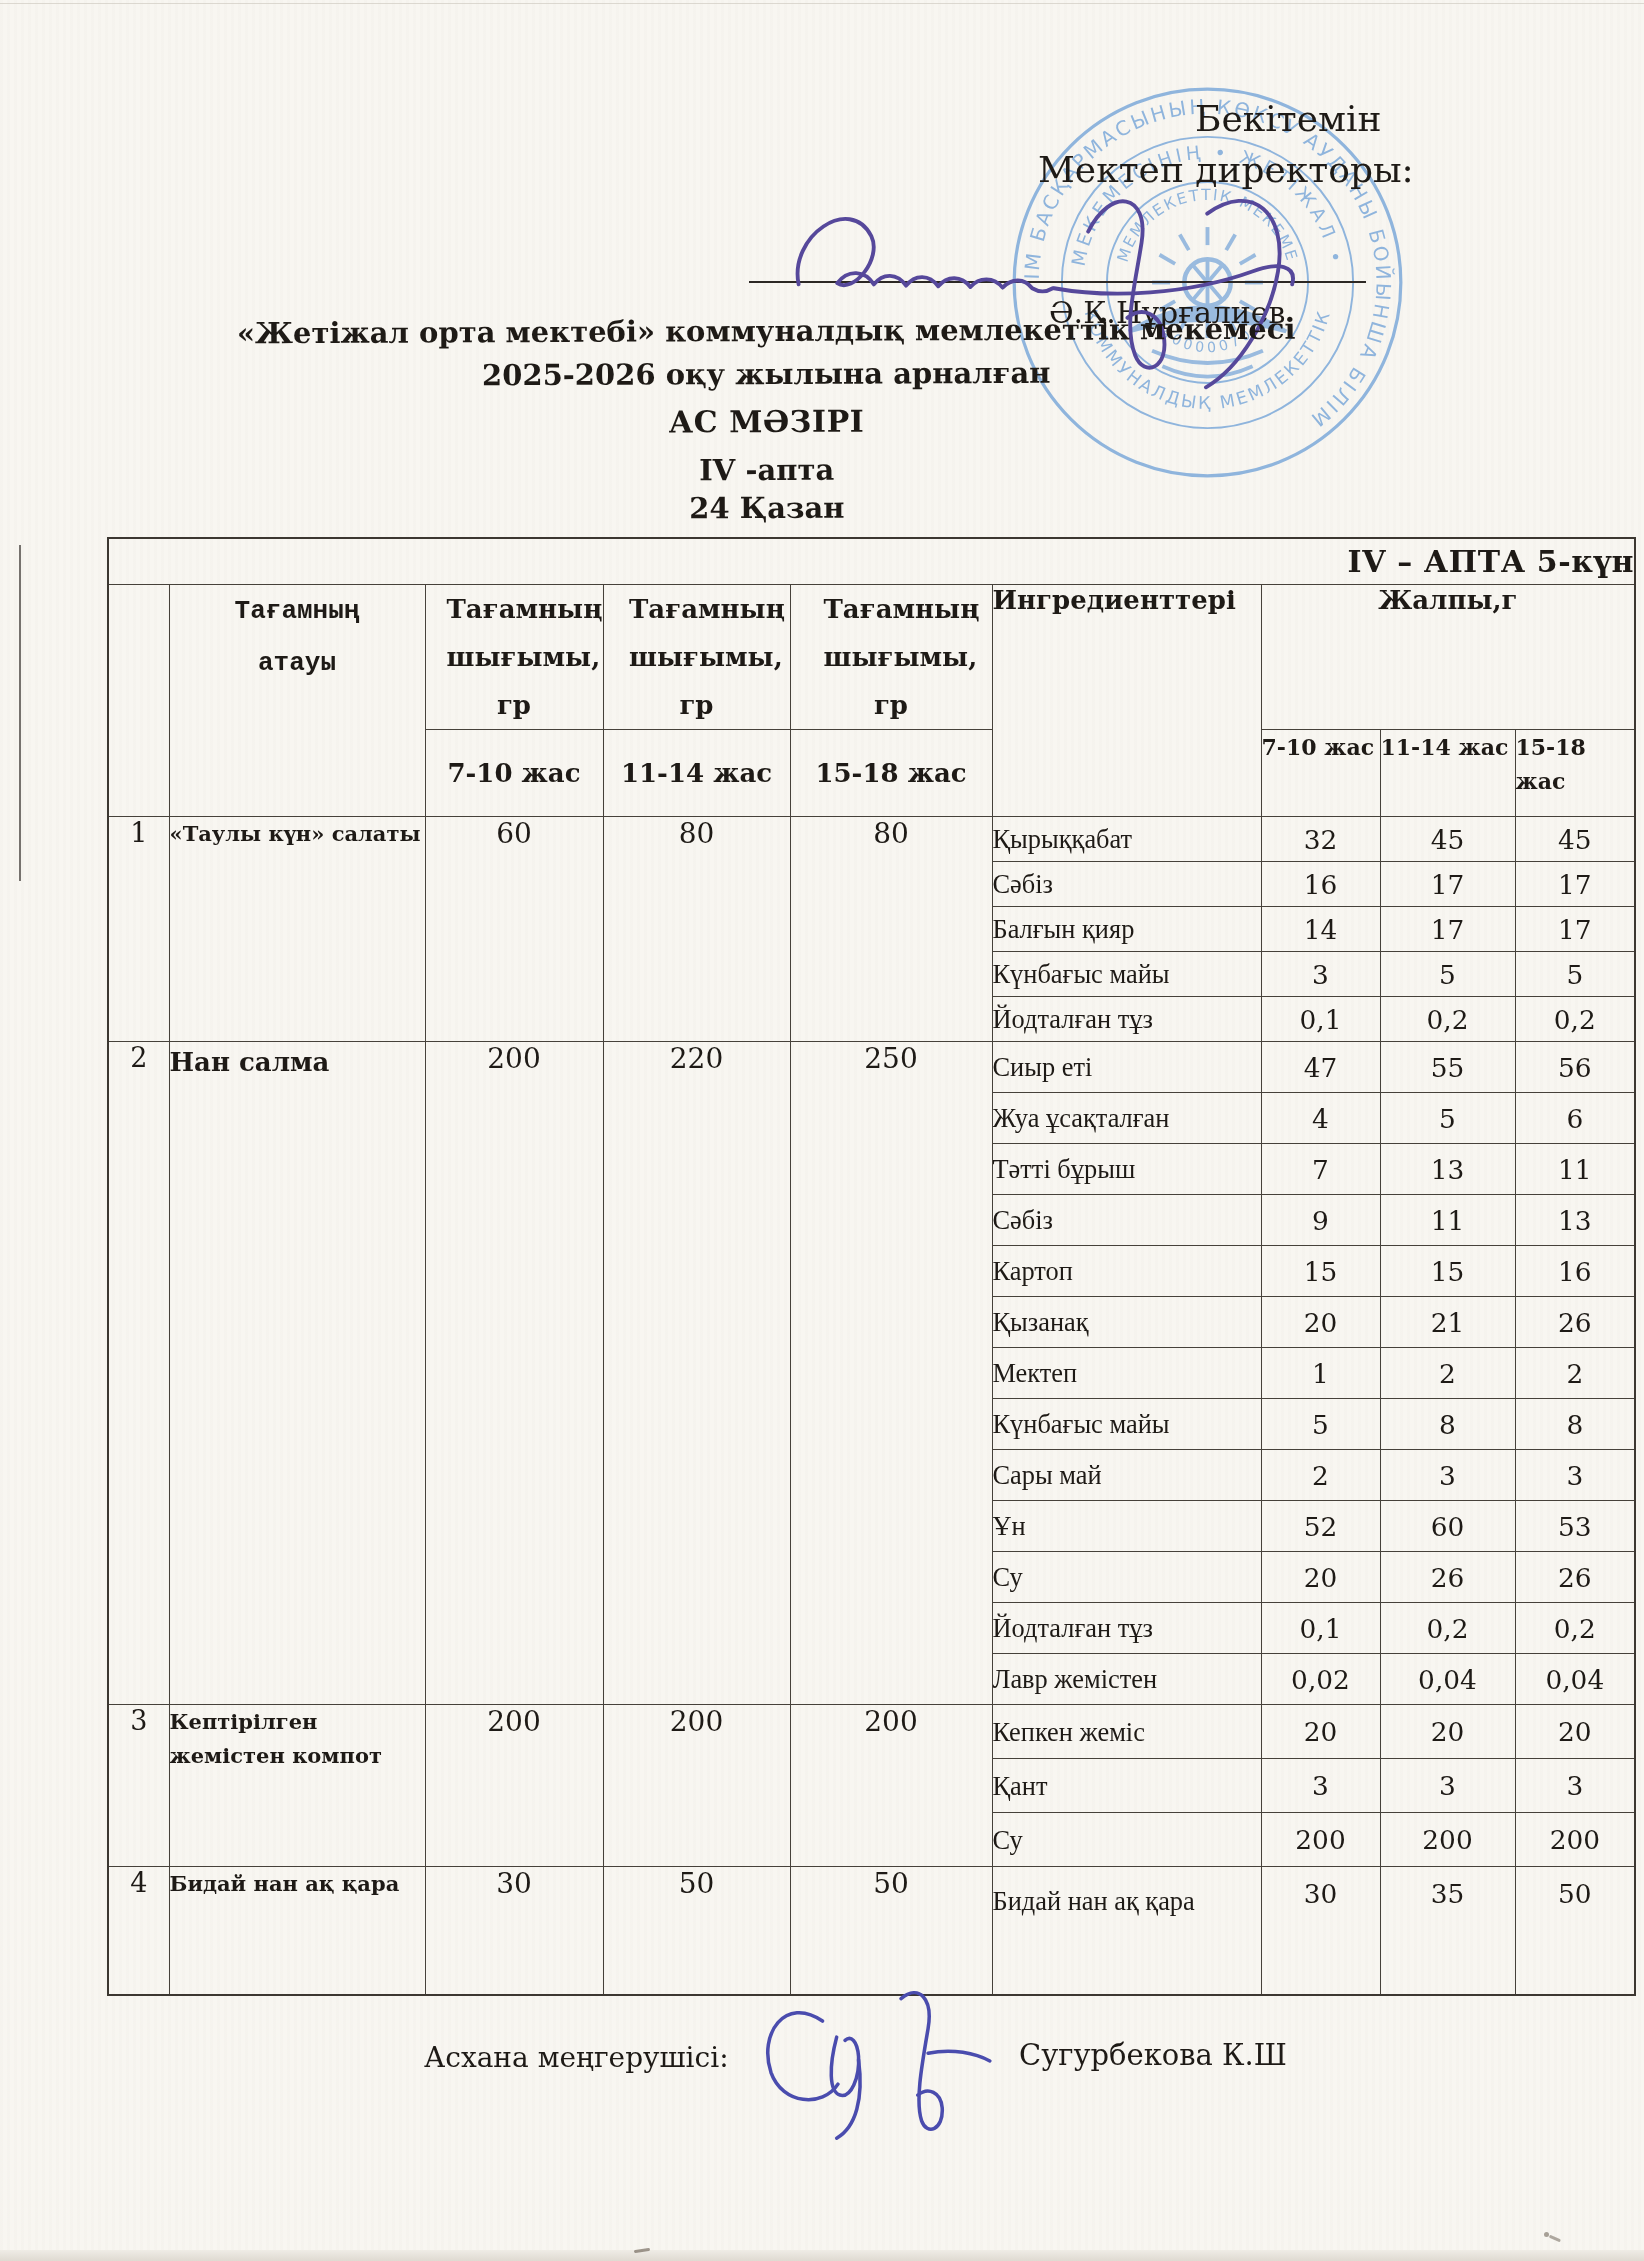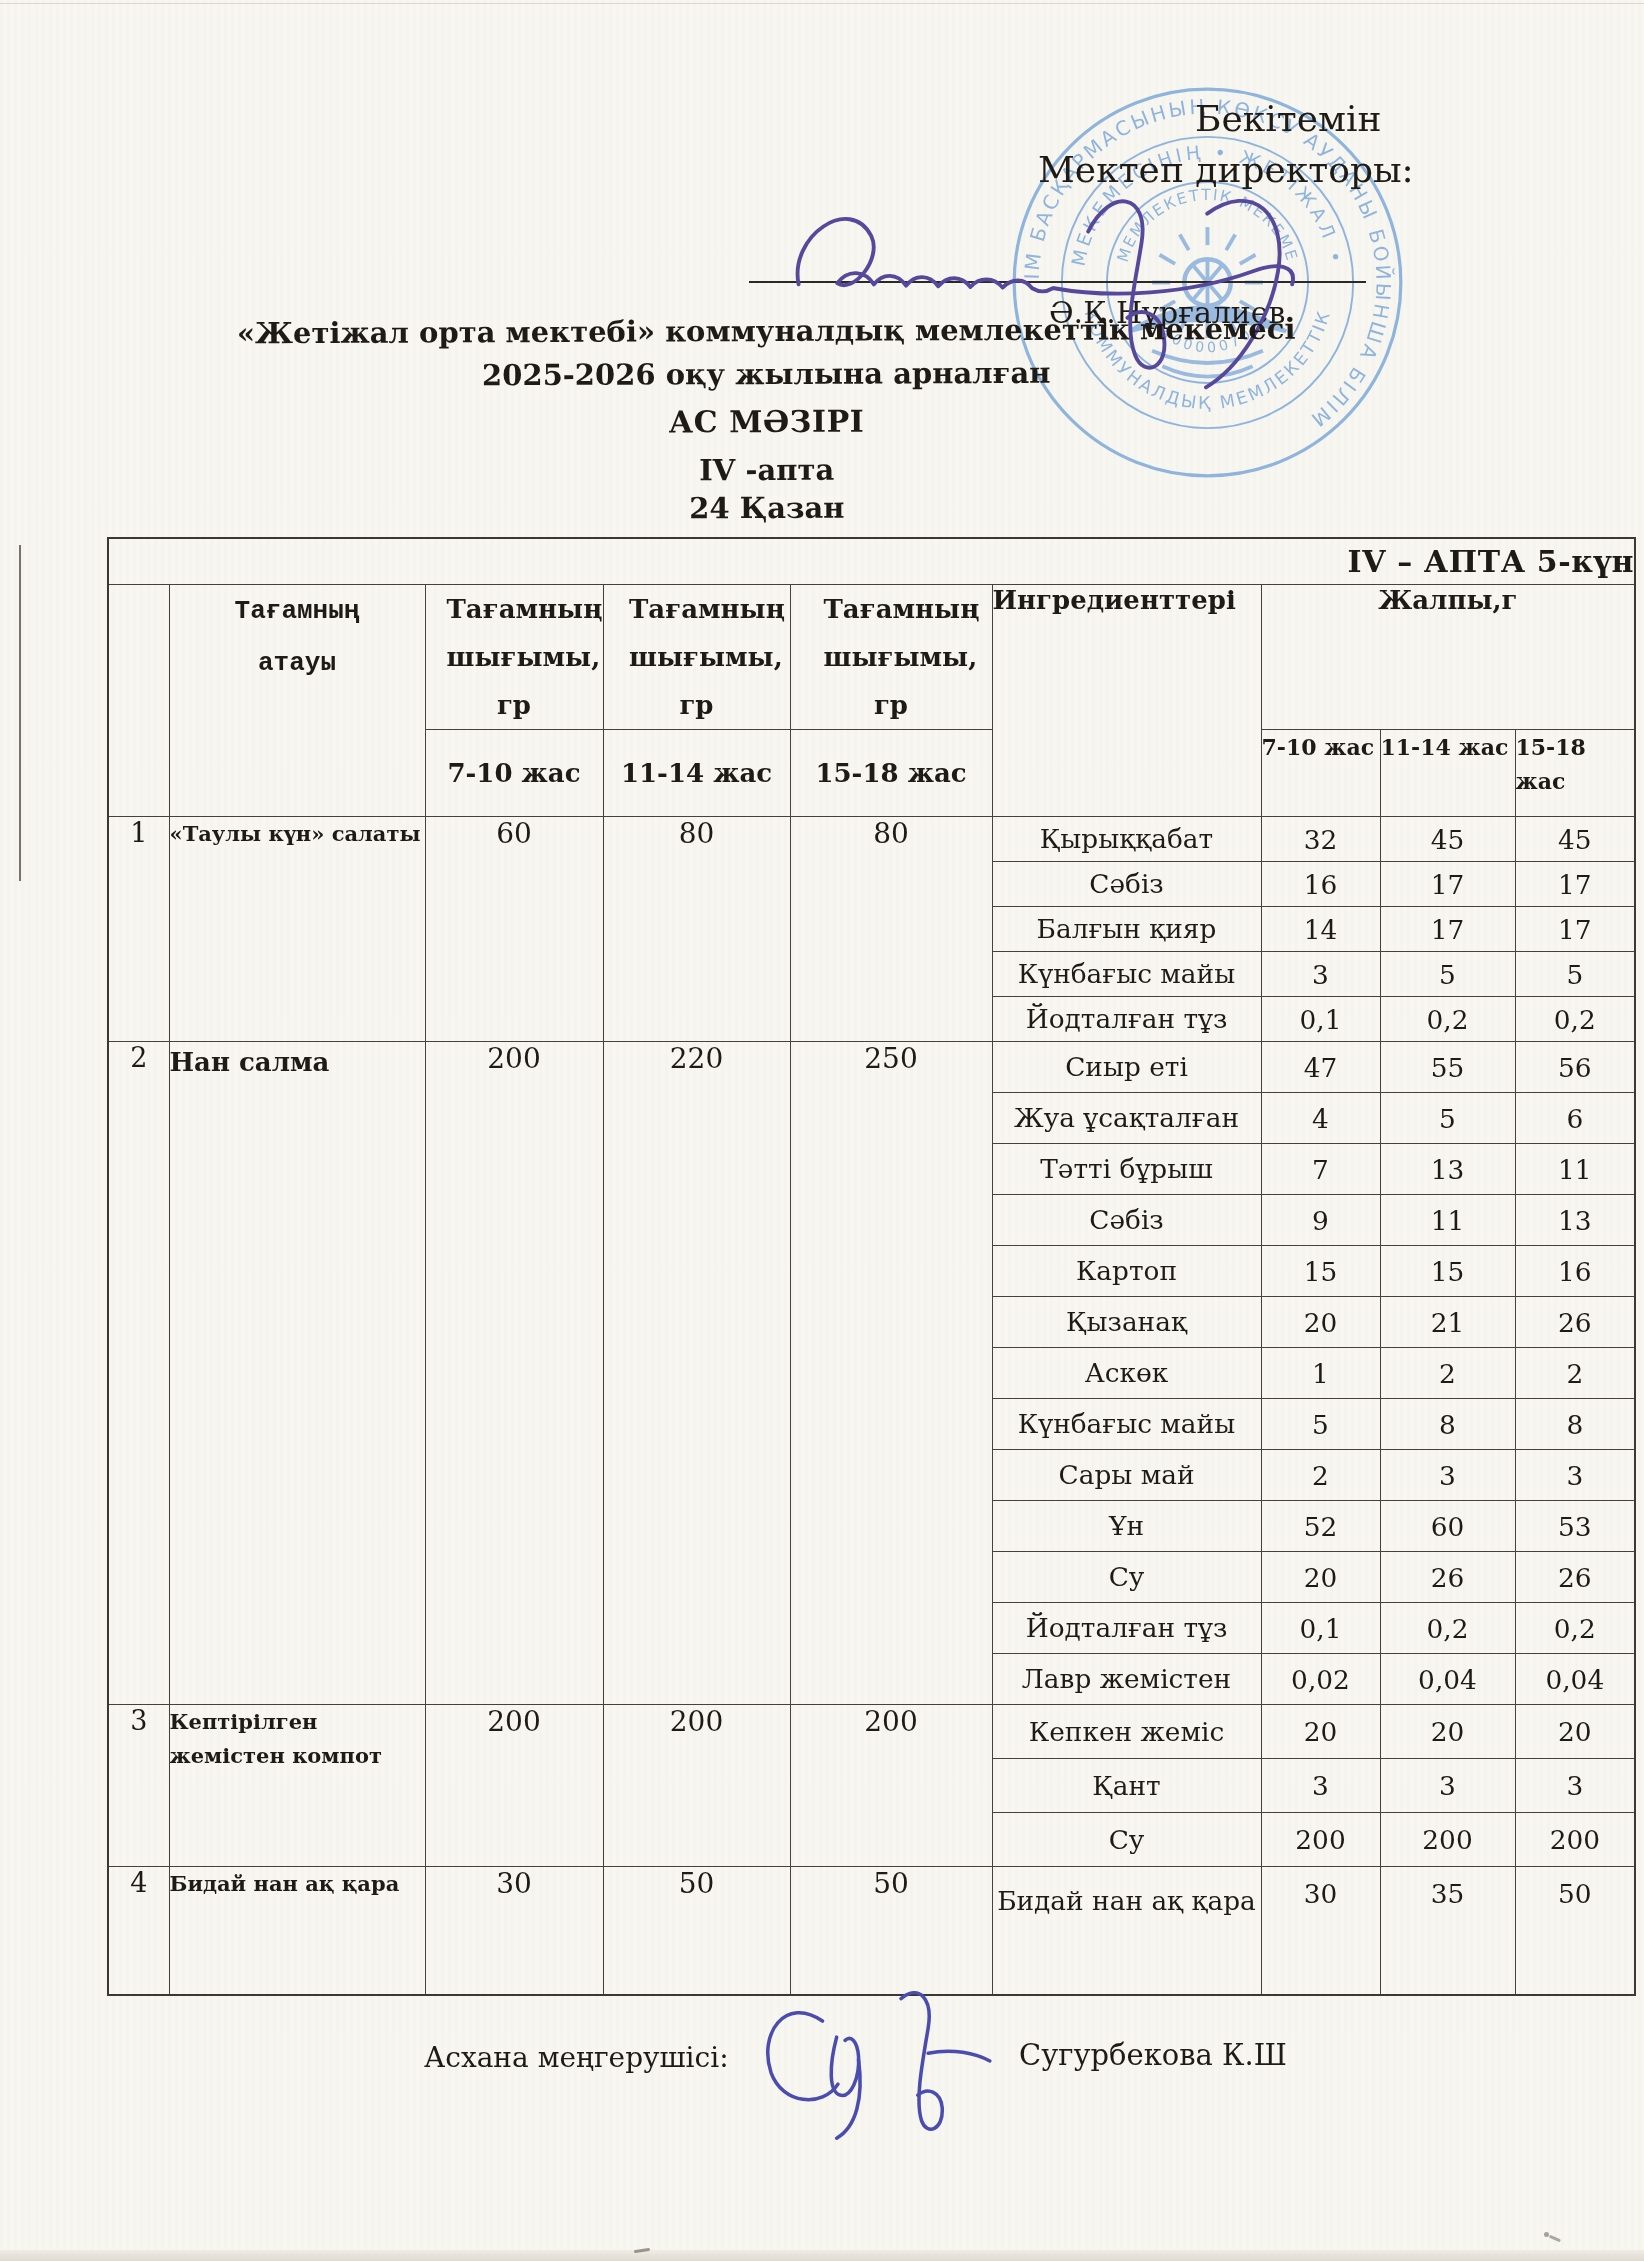--- a/index.html
+++ b/index.html
@@ -53,21 +53,21 @@
   td.hdr-out span { display:block; max-width:135px; margin:0 auto; }
   td.hdr-ing { text-align:left; padding:15.5px 0 0 9px; }
   td.hdr-total { text-align:center; padding-top:15.5px; }
   tr.hdrB > td { height:86px; font-weight:bold; }
   td.age-wide { font-size:26px; text-align:center; vertical-align:middle; }
   td.age-small { font-size:22px; text-align:left; vertical-align:top; padding:10.3px 26px 0 7.7px; line-height:1.55; }
 
   td.c-num  { text-align:center; font-size:27px; vertical-align:top; padding-top:9px; }
   td.c-dish { font-weight:bold; font-size:21px; vertical-align:top; padding:10.3px 6.4px 0 9px; line-height:1.6; }
   td.c-out  { text-align:center; font-size:28px; vertical-align:top; padding-top:7.7px; }
-  td.c-ing  { font-size:26.4px; text-align:center; vertical-align:middle; padding:0 3.9px 0 10.3px; line-height:1.3; }
+  td.c-ing  { font-size:26.4px; text-align:left; vertical-align:middle; padding:0 3.9px 0 10.3px; line-height:1.3;font-family:Liberation Serif, serif; }
   td.c-val  { font-size:26.4px; text-align:center; vertical-align:middle; }
   tr.dish-1 > td { height:44px; }
   tr.dish-2 > td { height:50px; }
   tr.dish-3 > td { height:53px; }
   tr.dish-4 > td { height:115px; }
   tr.dish-2 td.c-dish { font-size:26px; }
   tr.dish-4 td.c-ing { vertical-align:top; padding-top:11.6px; line-height:1.7; }
   tr.dish-4 td.c-val { vertical-align:top; padding-top:10.3px; }
 
   
@@ -278,21 +278,21 @@
           <td class="c-val">15</td>
           <td class="c-val">16</td>
         </tr>
         <tr class="sub-row dish-2">
           <td class="c-ing">Қызанақ</td>
           <td class="c-val">20</td>
           <td class="c-val">21</td>
           <td class="c-val">26</td>
         </tr>
         <tr class="sub-row dish-2">
-          <td class="c-ing">Аскөк</td>
+          <td class="c-ing">Мектеп</td>
           <td class="c-val">1</td>
           <td class="c-val">2</td>
           <td class="c-val">2</td>
         </tr>
         <tr class="sub-row dish-2">
           <td class="c-ing">Күнбағыс майы</td>
           <td class="c-val">5</td>
           <td class="c-val">8</td>
           <td class="c-val">8</td>
         </tr>

